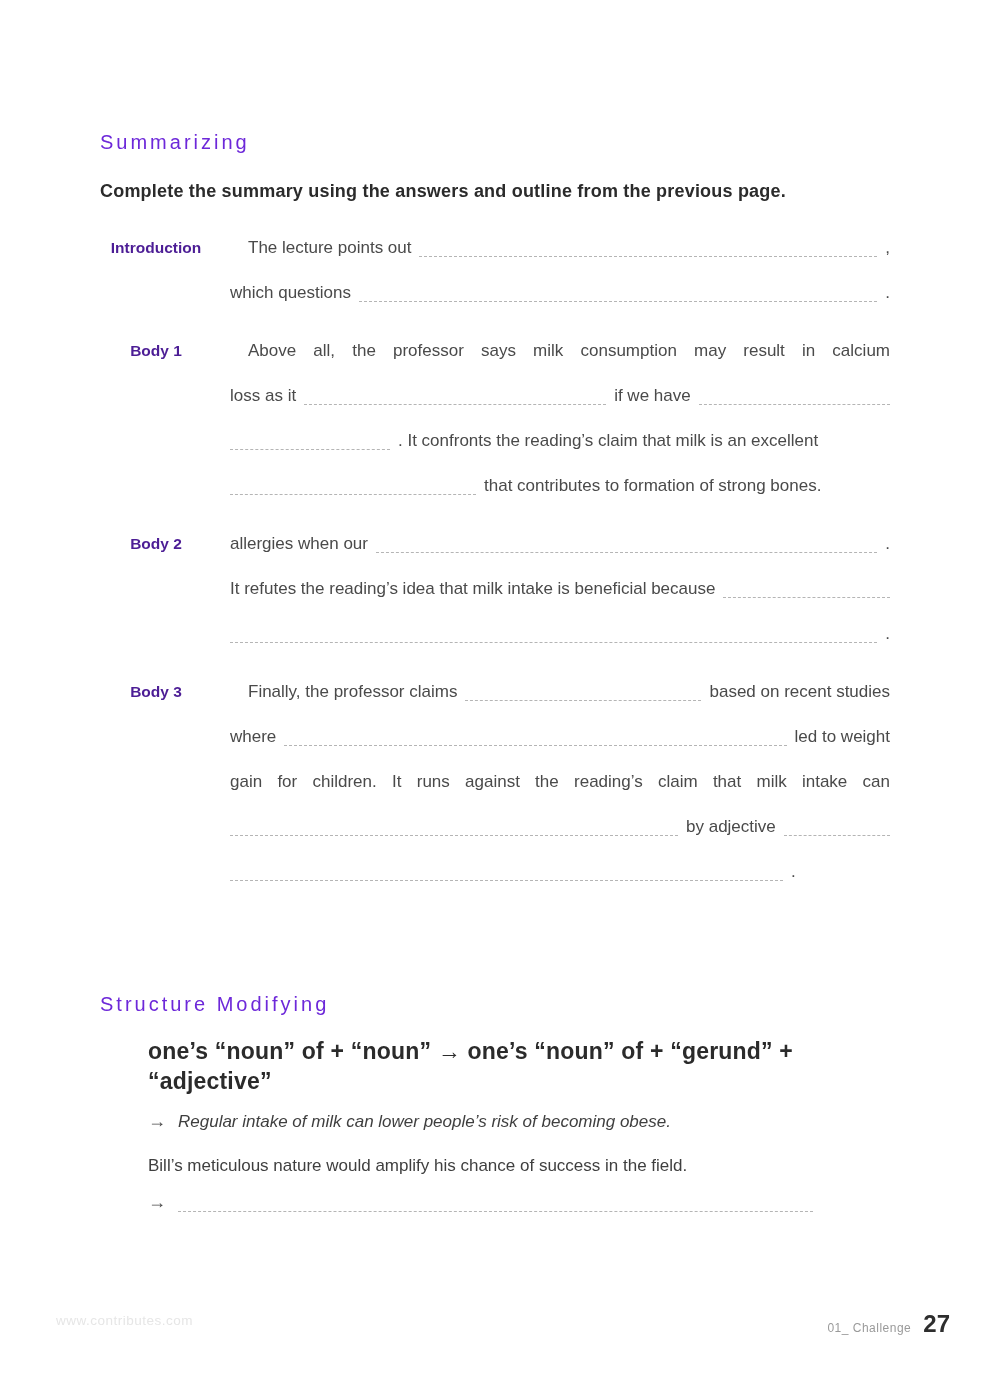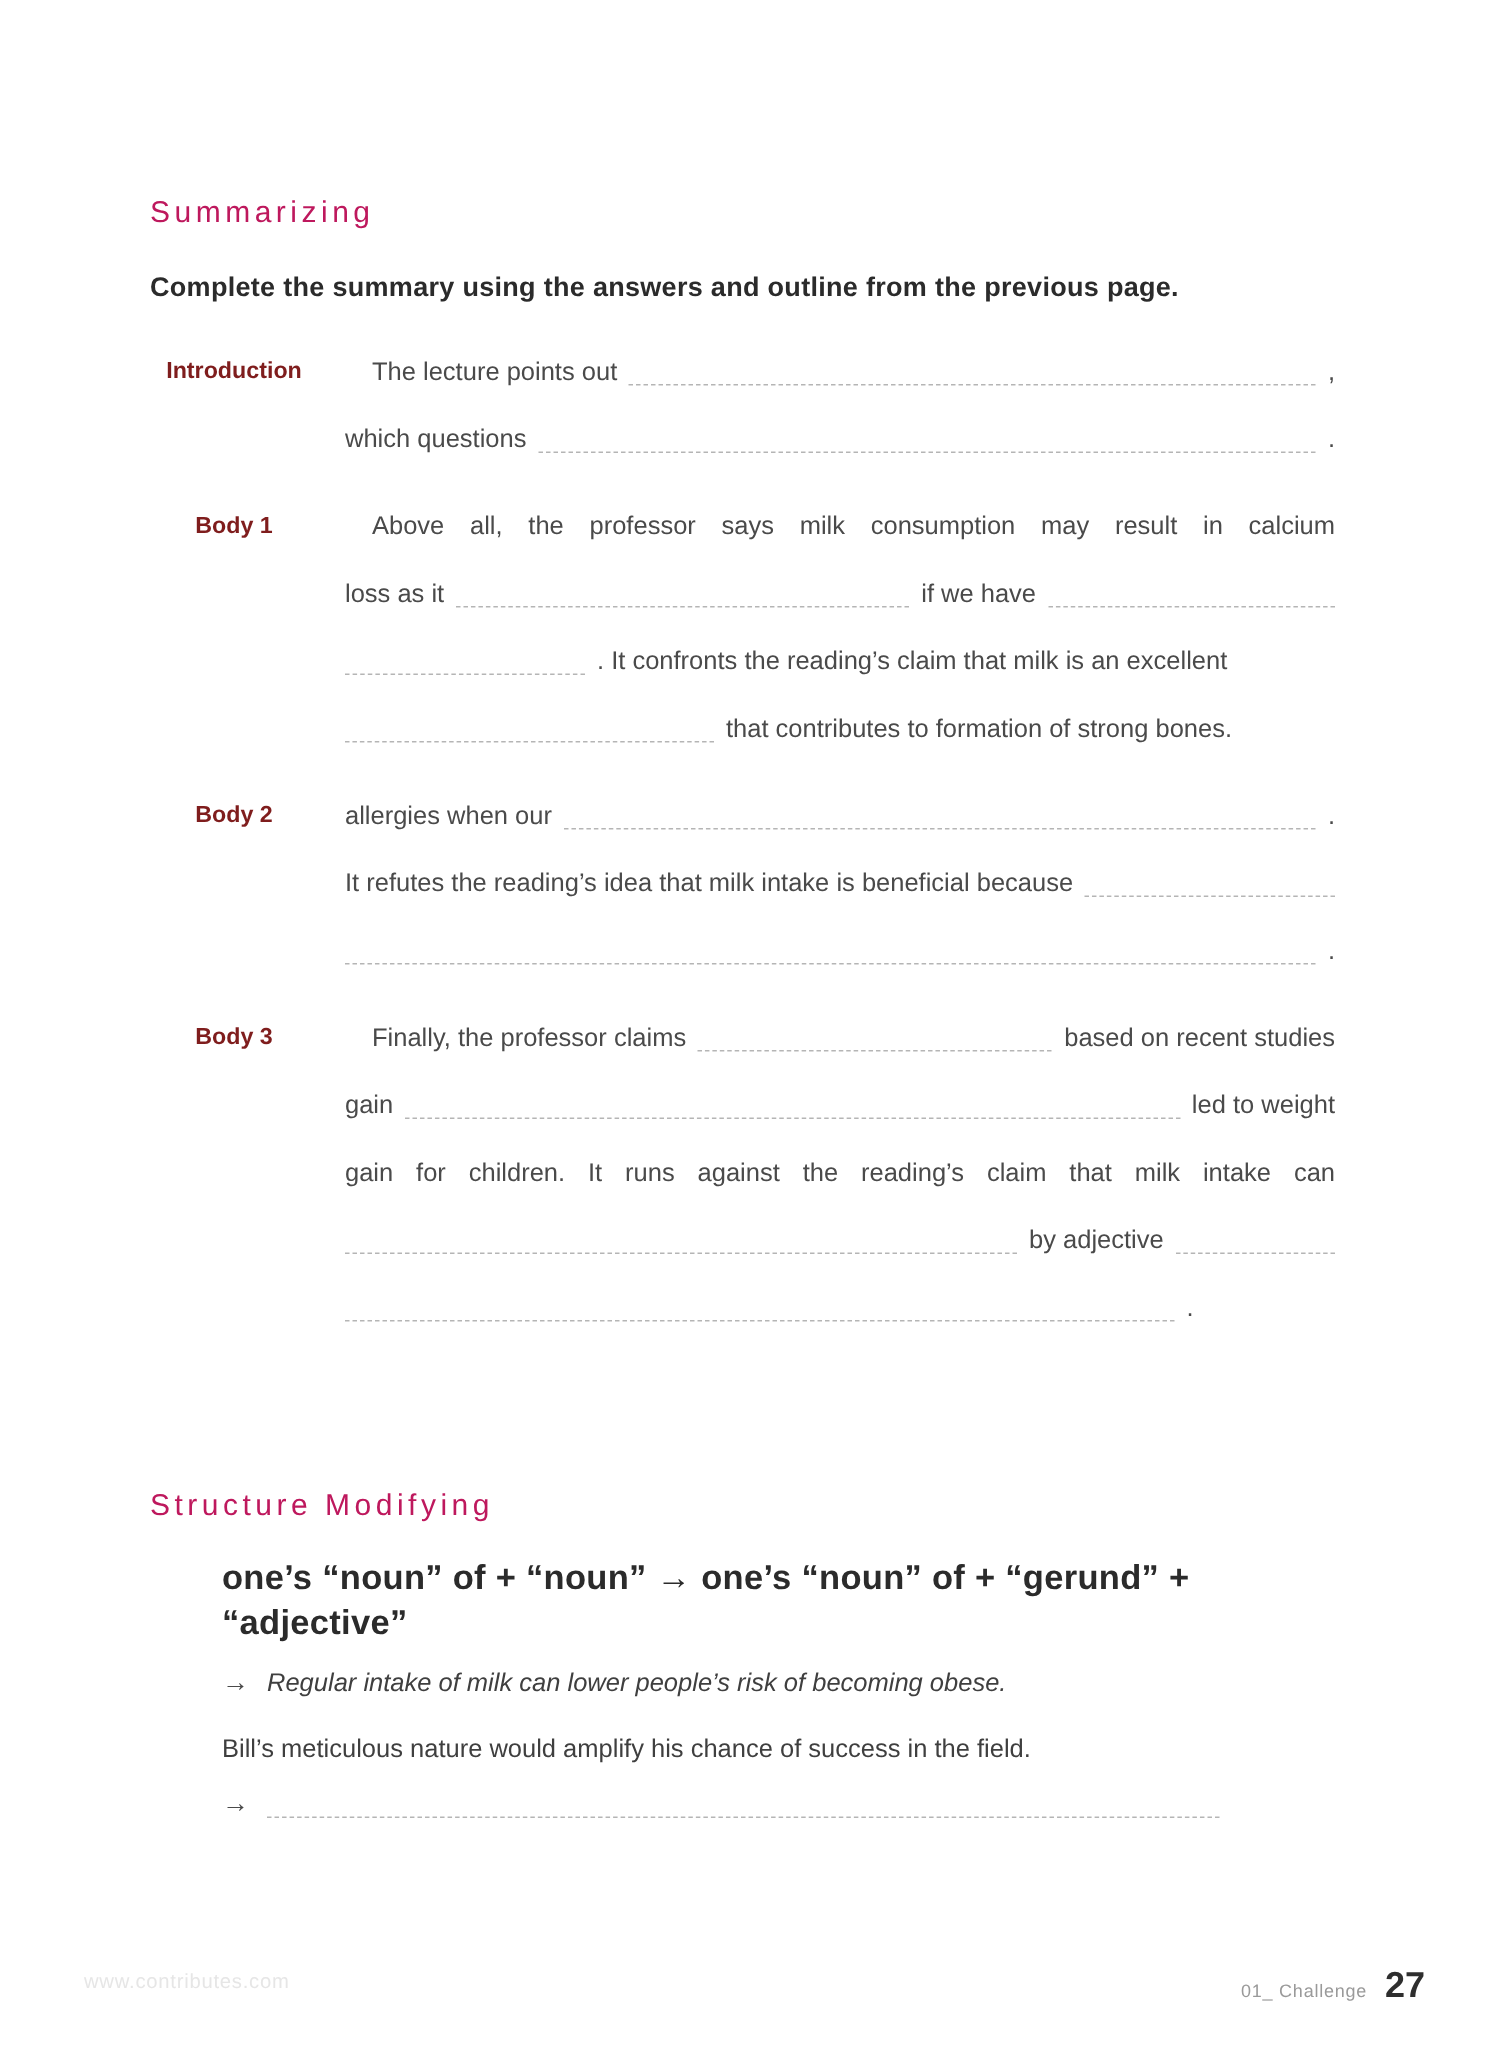--- a/index.html
+++ b/index.html
@@ -7,34 +7,34 @@
   body {
     width:1000px; height:1377px;
     position:relative;
     font-family:"Liberation Sans","DejaVu Sans",sans-serif;
     color:#484848;
     overflow:hidden;
   }
   .section-heading {
     position:absolute; left:100px;
     font-size:20px; font-weight:400;
-    letter-spacing:3px; color:#be185d;
+    letter-spacing:3px; color:#6d28d9;
   }
   #heading-summarizing { top:131px; }
   #heading-structure { top:993px; }
   .instruction {
     position:absolute; left:100px; top:181px;
     font-size:18px; font-weight:700; color:#2b2b2b;
     letter-spacing:0.2px;
   }
   .summary { position:absolute; left:100px; top:225px; width:800px; }
   .block { display:flex; margin-bottom:13px; }
   .block-label {
     width:112px; text-align:center;
-    font-size:15.5px; font-weight:700; color:#7f1d1d;
+    font-size:15.5px; font-weight:700; color:#4c1d95;
     line-height:45px; height:45px; flex:0 0 112px;
   }
   .block-text { width:660px; margin-left:18px; flex:0 0 660px; }
   .line {
     display:flex; align-items:baseline;
     height:45px; line-height:45px;
     font-size:17px; color:#4a4a4a;
   }
   .line.justify {
     display:block;
@@ -150,21 +150,21 @@
 
     <div class="block">
       <div class="block-label">Body 3</div>
       <div class="block-text">
         <div class="line indent">
           <span class="t">Finally, the professor claims</span>
           <span class="blank grow"></span>
           <span class="t">based on recent studies</span>
         </div>
         <div class="line">
-          <span class="t">gain</span>
+          <span class="t">where</span>
           <span class="blank grow"></span>
           <span class="t">led to weight</span>
         </div>
         <div class="line justify">
           <span>gain for children. It runs against the reading’s claim that milk intake can</span>
         </div>
         <div class="line">
           <span class="blank" style="width:448px"></span>
           <span class="t">by adjective</span>
           <span class="blank grow"></span>

